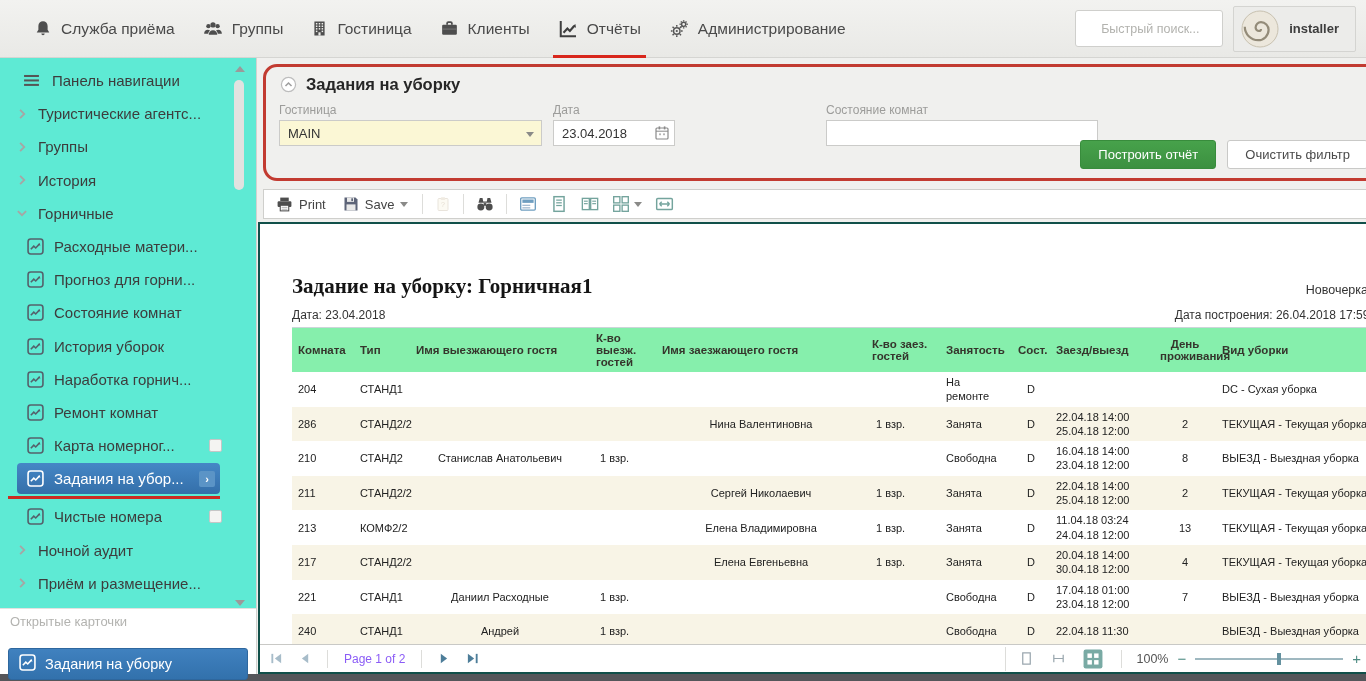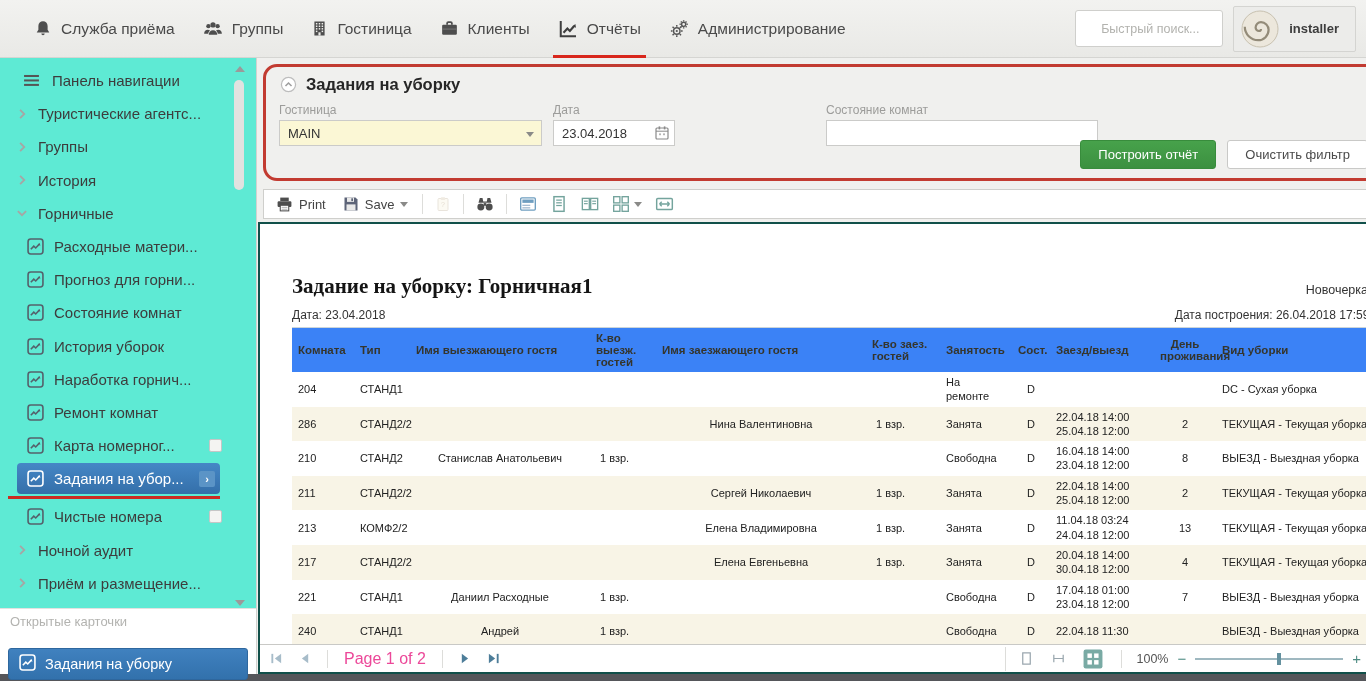--- a/index.html
+++ b/index.html
@@ -87,34 +87,34 @@
 
 
 .preview { margin:3px 0 16px 0; height:452px; border:2px solid #11504a; background:#fff;
   display:flex; flex-direction:column; overflow:hidden; }
 .report { flex:1; overflow:hidden; padding:50px 0 0 32px; background:#fff; }
 .rp-head { display:flex; justify-content:space-between; align-items:flex-end; width:1094px; }
 .rp-title { font-family:"Liberation Serif",serif; font-size:21px; font-weight:bold; color:#141414; }
 .rp-city { font-size:12.5px; color:#333; padding-bottom:2px; }
 .rp-meta { display:flex; justify-content:space-between; width:1094px; margin-top:9px; font-size:12px; color:#333; }
 table.rpt { margin-top:5px; border-collapse:collapse; table-layout:fixed; width:1094px; font-size:11px; color:#222; }
-.rpt thead th { background:#3b82f6; font-size:11.5px; font-weight:bold; color:#35352c; text-align:left;
+.rpt thead th { background:#86efac; font-size:11.5px; font-weight:bold; color:#35352c; text-align:left;
   padding:4px 6px; vertical-align:middle; height:44px; border-top:1px solid #ccd5d9; }
 .rpt tbody td { padding:3px 6px; vertical-align:middle; white-space:pre-line; height:34px; line-height:1.3; }
 .rpt tbody tr.alt td { background:#f8f4e6; }
 .rpt .a-c { text-align:center; }
 .rpt td.c-3, .rpt td.c-5 { text-align:left; padding-left:10px; }
 .rpt td.c-2, .rpt td.c-4 { text-align:center; }
 .rpt td.c-7, .rpt td.c-9 { text-align:center; }
 
 
 .statusbar { height:28px; border-top:1px solid #c9c9c6; background:#fff; display:flex; align-items:center; padding:0 6px; gap:7px; }
 .pg-btn { display:flex; align-items:center; padding:2px 4px; cursor:pointer; line-height:0; }
 .pg-sep { width:1px; height:18px; background:#ddddda; margin:0 5px; }
-.pg-label { font-size:16px; color:#ec4899; padding:0 4px; }
+.pg-label { font-size:12px; color:#8b5cf6; padding:0 4px; }
 .sb-right { margin-left:auto; display:flex; align-items:center; gap:9px; border-left:1px solid #ddddda; padding-left:9px; }
 .zoom-val { font-size:12.5px; color:#555; }
 .zoom-minus,.zoom-plus { font-size:15px; color:#4d8b82; cursor:pointer; line-height:1; }
 .slider { position:relative; width:148px; height:14px; cursor:pointer; }
 .slider .track { position:absolute; left:0; right:0; top:6px; height:2px; background:#9fb8c0; }
 .slider .handle { position:absolute; left:55%; top:1px; width:4px; height:12px; background:#64919f; cursor:pointer; }
 .tiny-arrows { display:flex; flex-direction:column; gap:3px; margin-left:2px; cursor:pointer; }
 .tiny-arrows span { width:0; height:0; border-left:4px solid transparent; border-right:4px solid transparent; }
 .tiny-arrows .u { border-bottom:5px solid #8f8f8c; }
 .tiny-arrows .d { border-top:5px solid #8f8f8c; }

